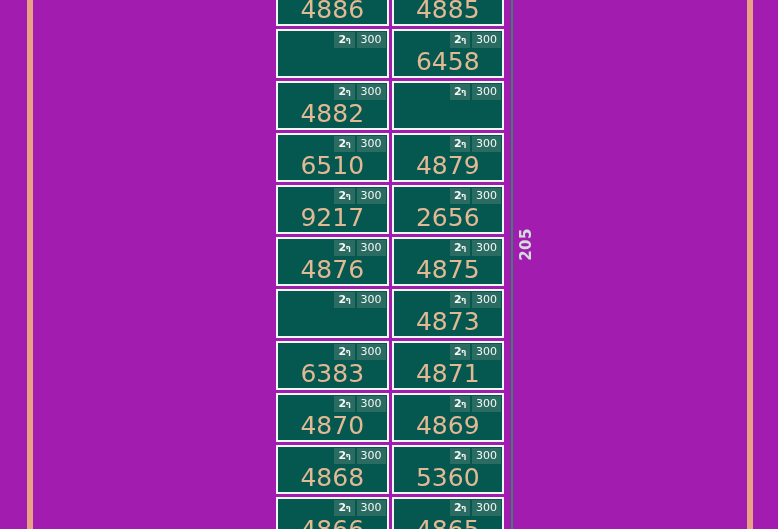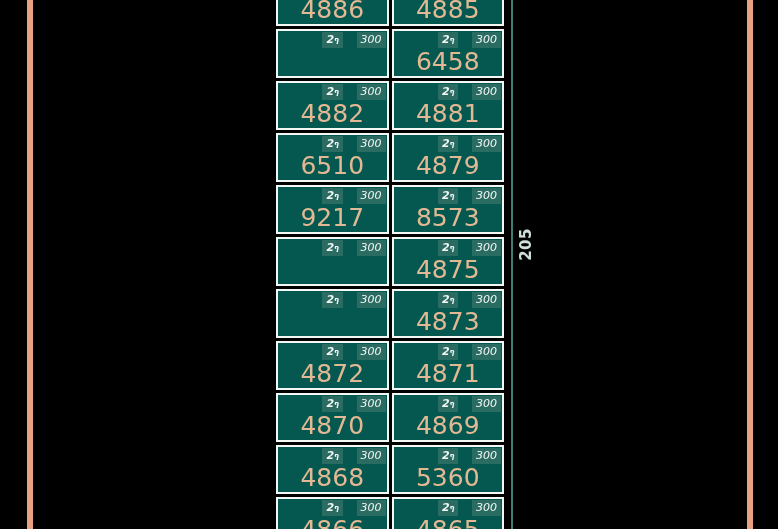--- a/index.html
+++ b/index.html
@@ -12,21 +12,21 @@
     height: 529px;
     overflow: hidden;
     font-family: "DejaVu Sans", sans-serif;
     position: relative;
   }
 
   
   #page {
     position: absolute;
     inset: 0;
-    background: #000000;
+    background: #a21caf;
   }
 
   
   .rule {
     position: absolute;
     top: 0;
     bottom: 0;
     width: 6px;
     background: #e8a183;
   }
@@ -56,23 +56,22 @@
     border: 2px solid #f2f7f4;
     overflow: hidden;
   }
 
   
   .badge-strip {
     position: absolute;
     top: 0;
     right: 0;
     display: flex;
-    gap: 14px;
+    gap: 2px;
     padding: 1px 1px 0 0;
-    font-style: italic;
   }
   .badge {
     background: #2a6b62;
     color: #f4f8f6;
     font-size: 11px;
     line-height: 13px;
     padding: 1px 4px 2px 4px;
     white-space: nowrap;
   }
   .badge-qty {
@@ -168,21 +167,20 @@
             <span class="badge badge-qty">2<span class="unit">ף</span></span>
             <span class="badge badge-price">300</span>
           </div>
           <div class="card-number">4882</div>
         </div>
         <div class="card">
           <div class="badge-strip">
             <span class="badge badge-qty">2<span class="unit">ף</span></span>
             <span class="badge badge-price">300</span>
           </div>
-          <div class="card-number">4881</div>
         </div>
       </div>
       <div class="card-row">
         <div class="card">
           <div class="badge-strip">
             <span class="badge badge-qty">2<span class="unit">ף</span></span>
             <span class="badge badge-price">300</span>
           </div>
           <div class="card-number">6510</div>
         </div>
@@ -200,29 +198,30 @@
             <span class="badge badge-qty">2<span class="unit">ף</span></span>
             <span class="badge badge-price">300</span>
           </div>
           <div class="card-number">9217</div>
         </div>
         <div class="card">
           <div class="badge-strip">
             <span class="badge badge-qty">2<span class="unit">ף</span></span>
             <span class="badge badge-price">300</span>
           </div>
-          <div class="card-number">8573</div>
-        </div>
-      </div>
-      <div class="card-row">
-        <div class="card">
-          <div class="badge-strip">
-            <span class="badge badge-qty">2<span class="unit">ף</span></span>
-            <span class="badge badge-price">300</span>
-          </div>
+          <div class="card-number">2656</div>
+        </div>
+      </div>
+      <div class="card-row">
+        <div class="card">
+          <div class="badge-strip">
+            <span class="badge badge-qty">2<span class="unit">ף</span></span>
+            <span class="badge badge-price">300</span>
+          </div>
+          <div class="card-number">4876</div>
         </div>
         <div class="card">
           <div class="badge-strip">
             <span class="badge badge-qty">2<span class="unit">ף</span></span>
             <span class="badge badge-price">300</span>
           </div>
           <div class="card-number">4875</div>
         </div>
       </div>
       <div class="card-row">
@@ -239,21 +238,21 @@
           </div>
           <div class="card-number">4873</div>
         </div>
       </div>
       <div class="card-row">
         <div class="card">
           <div class="badge-strip">
             <span class="badge badge-qty">2<span class="unit">ף</span></span>
             <span class="badge badge-price">300</span>
           </div>
-          <div class="card-number">4872</div>
+          <div class="card-number">6383</div>
         </div>
         <div class="card">
           <div class="badge-strip">
             <span class="badge badge-qty">2<span class="unit">ף</span></span>
             <span class="badge badge-price">300</span>
           </div>
           <div class="card-number">4871</div>
         </div>
       </div>
       <div class="card-row">

